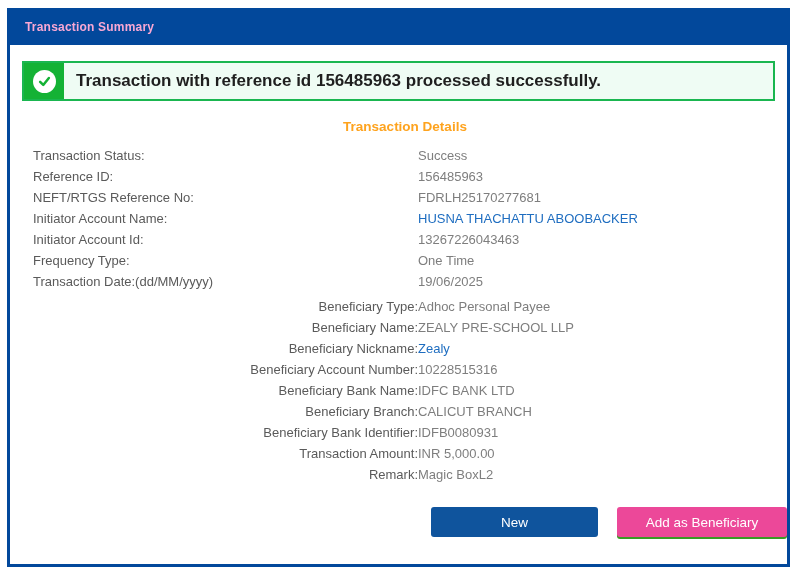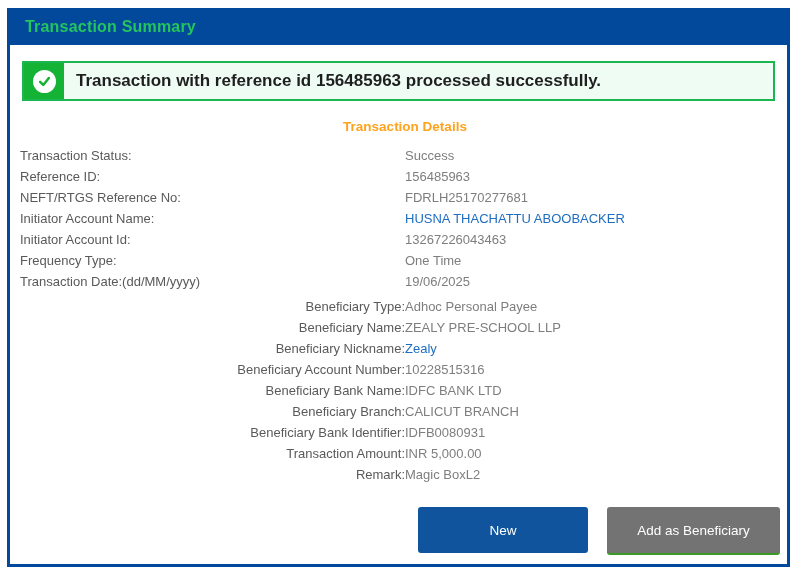--- a/index.html
+++ b/index.html
@@ -17,22 +17,22 @@
     border-top: none;
     background: #ffffff;
   }
   .panel-header {
     width: 100%; height: 37px;
     background: #02489B;
     display: flex; align-items: center;
     padding-left: 15px;
   }
   .panel-title {
-    color: #22c55e;
-    font-size: 16px;
+    color: #f9a8d4;
+    font-size: 12px;
     font-weight: bold;
     letter-spacing: .2px;
   }
   .banner {
     margin: 16px 12px 0 12px;
     height: 40px;
     border: 2px solid #1AB650;
     background: #EFFCF4;
     display: flex;
     align-items: stretch;
@@ -60,21 +60,21 @@
   .section-heading {
     margin: 18px 0 0 13px;
     font-size: 13.5px;
     font-weight: bold;
     color: #FEA31E;
     line-height: 16px;
     text-align: center;
   }
   .details {
     margin-top: 10px;
-    padding-left: 10px;
+    padding-left: 23px;
   }
   .group { }
   .group + .group { margin-top: 4px; text-align: right; }
   .detail-row {
     display: flex;
     line-height: 21px;
     font-size: 13px;
   }
   .detail-label {
     width: 385px;
@@ -87,31 +87,31 @@
   .detail-value.link {
     color: #1E6DC0;
     cursor: pointer;
   }
   .button-row {
     margin: 22px 0 0 398px;
     display: flex;
     gap: 19px;
   }
   .btn {
-    height: 46px;
+    height: 30px;
     border: none;
     border-radius: 3px;
     color: #ffffff;
     font-size: 13.5px;
     font-family: "Liberation Sans", "DejaVu Sans", sans-serif;
     cursor: pointer;
     display: flex; align-items: center; justify-content: center;
   }
   .btn-new { width: 170px; background: #0F549D; }
-  .btn-add { width: 173px; background: #737373; box-shadow: 0 2px 0 #3A9A24; }
+  .btn-add { width: 173px; background: #ec4899; box-shadow: 0 2px 0 #3A9A24; }
 </style>
 </head>
 <body>
 
 <div class="panel">
 
   <div class="panel-header">
     <span class="panel-title">Transaction Summary</span>
   </div>
 

